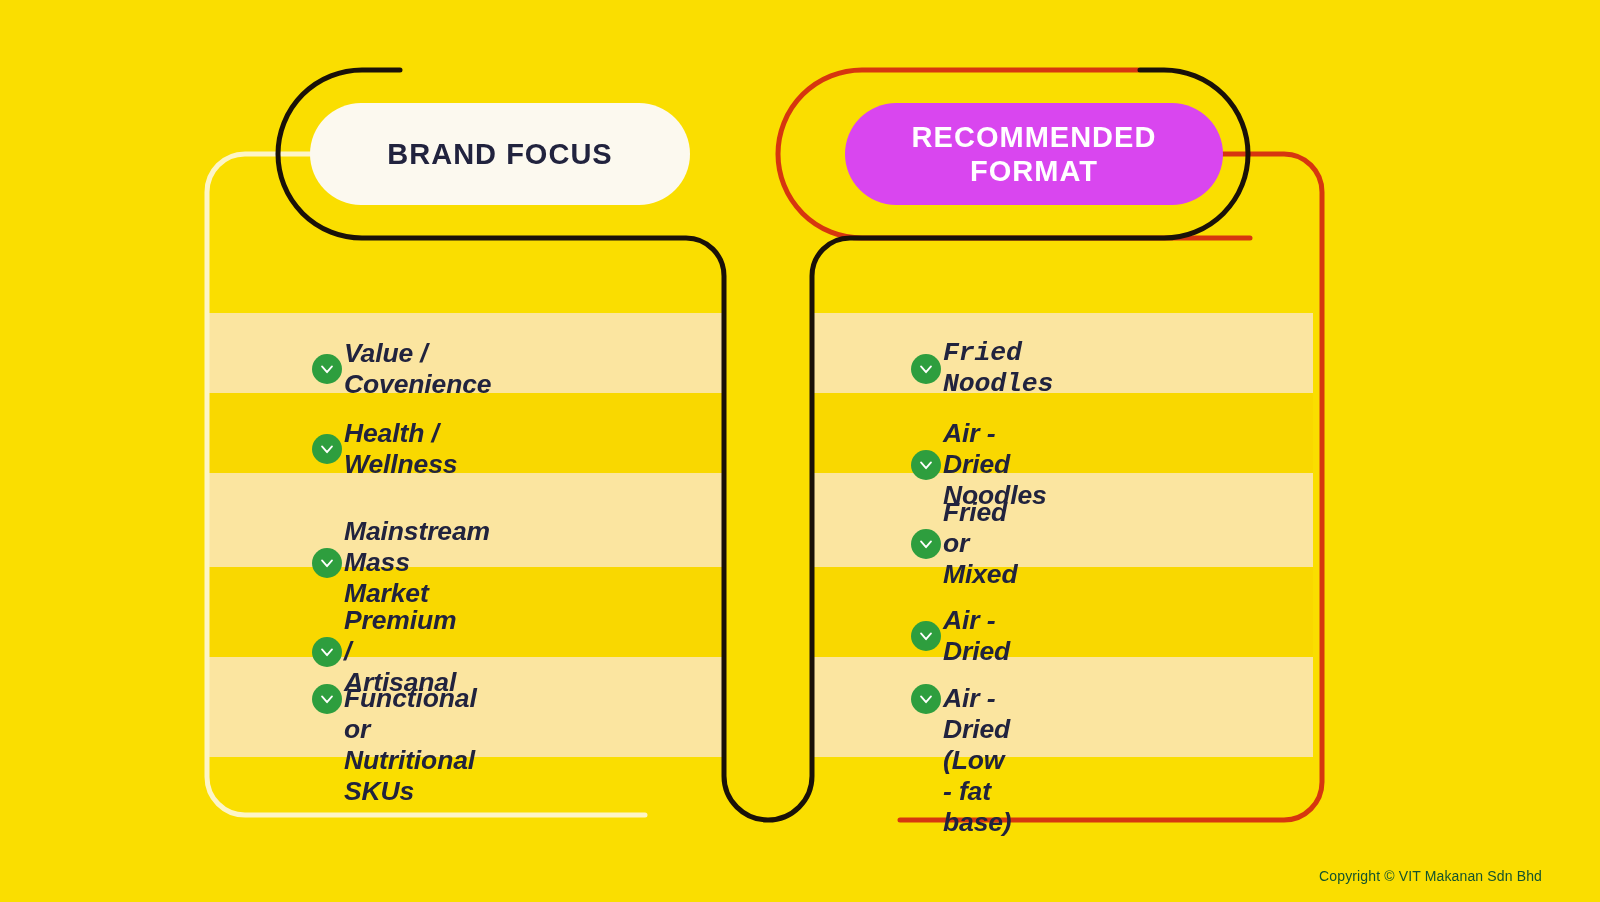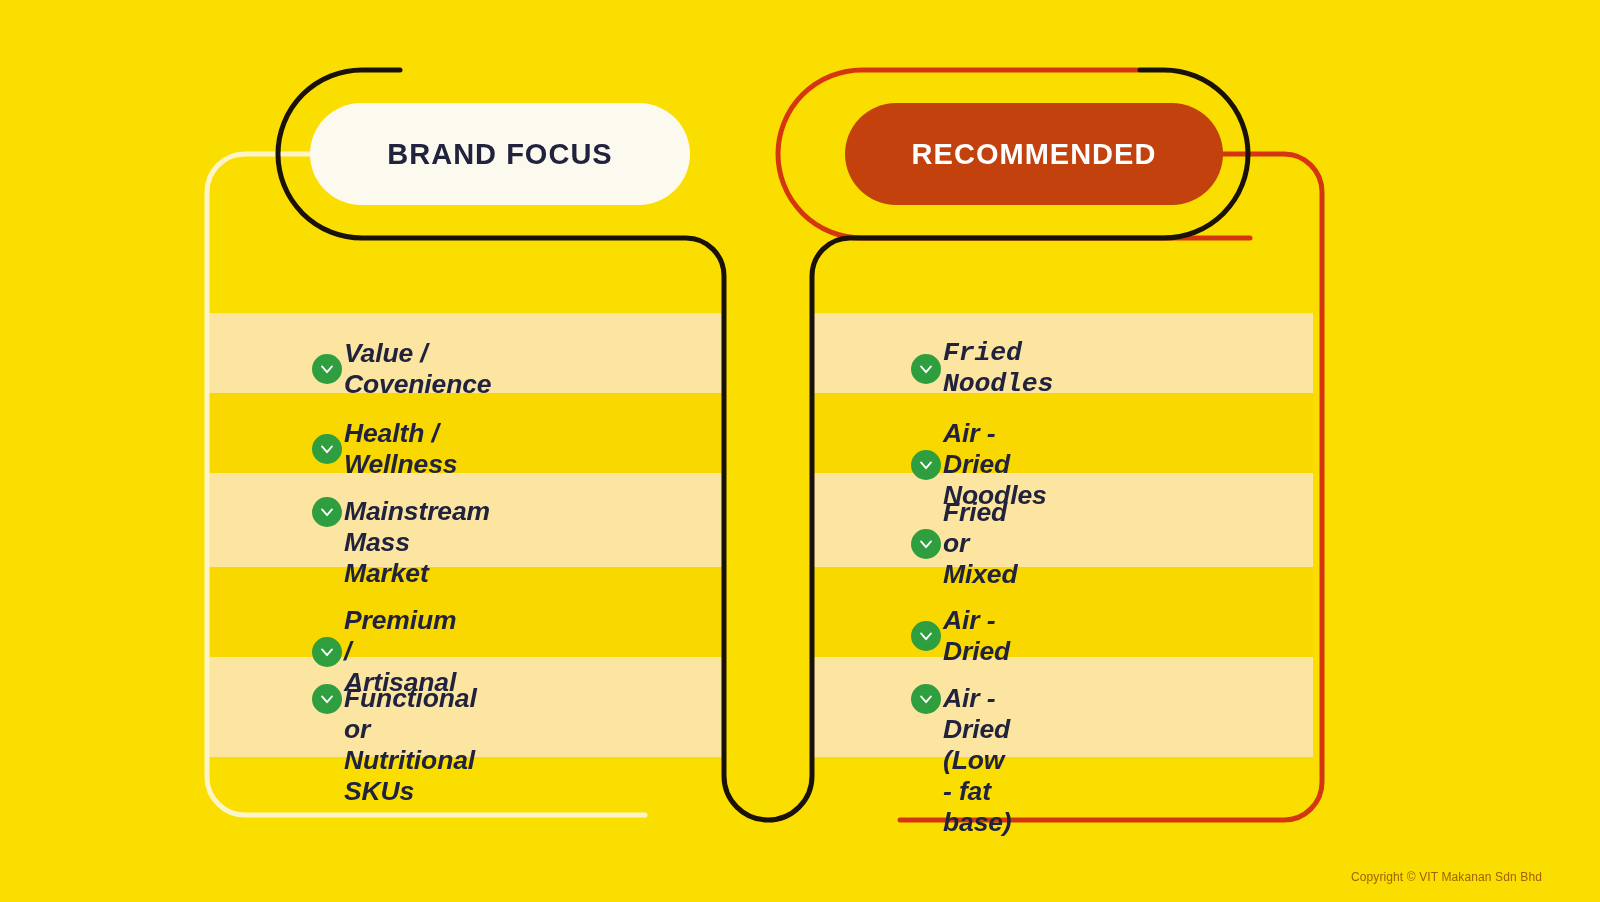--- a/index.html
+++ b/index.html
@@ -44,21 +44,21 @@
   #pill-left {
     left: 310px; top: 103px;
     width: 380px; height: 102px;
     background: #FCF9EF;
     color: #21233E;
     font-size: 29px;
   }
   #pill-right {
     left: 845px; top: 103px;
     width: 378px; height: 102px;
-    background: #c2410c;
+    background: #d946ef;
     color: #FFFFFF;
     font-size: 29px;
     line-height: 1.18;
   }
   #pill-right .pill-text { display: block; }
 
   
   .col {
     position: absolute;
     top: 0;
@@ -86,22 +86,22 @@
     line-height: 1.17;
     color: #21233E;
     letter-spacing: -0.005em;
     white-space: pre-line;
   }
 
   
   #copyright {
     position: absolute;
     right: 58px; bottom: 18px;
-    font-size: 12px;
-    color: #a16207;
+    font-size: 14px;
+    color: #14532d;
     letter-spacing: 0.01em;
   }
 </style>
 </head>
 <body>
 
 <div id="stage">
 
   <div class="stripe cream" style="left:208px; top:313px; width:517px; height:80px;"></div>
   <div class="stripe gold" style="left:208px; top:393px; width:517px; height:80px;"></div>
@@ -125,20 +125,21 @@
     <path d="M 400 70 L 362 70 A 84 84 0 0 0 362 238 L 686 238 A 38 38 0 0 1 724 276 L 724 776 A 44 44 0 0 0 768 820 A 44 44 0 0 0 812 776 L 812 276 A 38 38 0 0 1 850 238 L 1164 238 A 84 84 0 0 0 1164 70 L 1140 70" fill="none" stroke="#1A1108" stroke-width="5" stroke-linecap="round" stroke-linejoin="round"></path>
   </svg>
 
   <div id="pill-left" class="pill">
     <span class="pill-text">BRAND FOCUS</span>
   </div>
 
   <div id="pill-right" class="pill">
     <div>
       <span class="pill-text">RECOMMENDED</span>
+      <span class="pill-text">FORMAT</span>
     </div>
   </div>
 
   <div class="col">
     <div class="row" style="left:292px; top:338px;">
       <span class="check">
         <svg width="18" height="18" viewBox="0 0 18 18">
             <path d="M4 6.4 L9 12.2 L14 6.4" fill="none" stroke="#FFFFFF" stroke-width="1.8" stroke-linecap="round" stroke-linejoin="round"></path>
           </svg>
       </span>
@@ -147,21 +148,21 @@
 
     <div class="row" style="left:292px; top:418px;">
       <span class="check">
         <svg width="18" height="18" viewBox="0 0 18 18">
             <path d="M4 6.4 L9 12.2 L14 6.4" fill="none" stroke="#FFFFFF" stroke-width="1.8" stroke-linecap="round" stroke-linejoin="round"></path>
           </svg>
       </span>
       <span class="row-label">Health / Wellness</span>
     </div>
 
-    <div class="row" style="left:292px; top:496px; align-items:flex-start;">
+    <div class="row" style="left:292px; top:516px; align-items:center;">
       <span class="check" style="margin-top:1px;">
         <svg width="18" height="18" viewBox="0 0 18 18">
             <path d="M4 6.4 L9 12.2 L14 6.4" fill="none" stroke="#FFFFFF" stroke-width="1.8" stroke-linecap="round" stroke-linejoin="round"></path>
           </svg>
       </span>
       <span class="row-label">Mainstream Mass
 Market</span>
     </div>
 
     <div class="row" style="left:292px; top:605px;">

